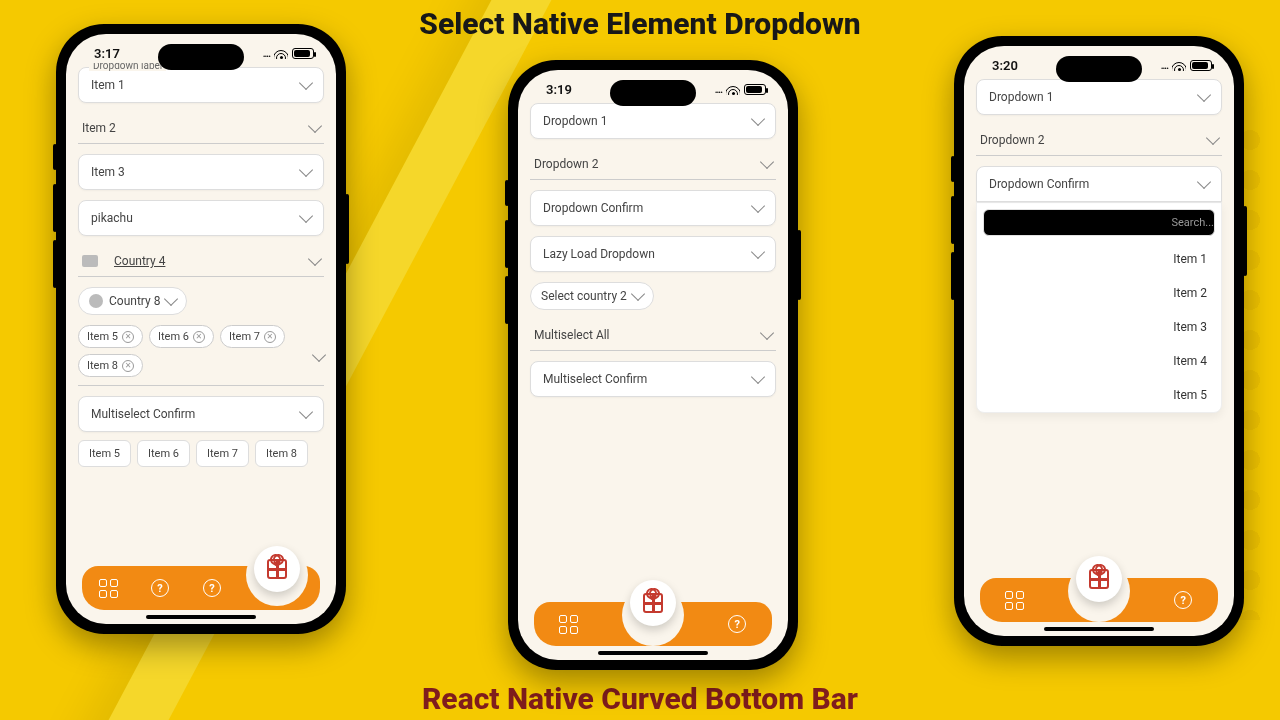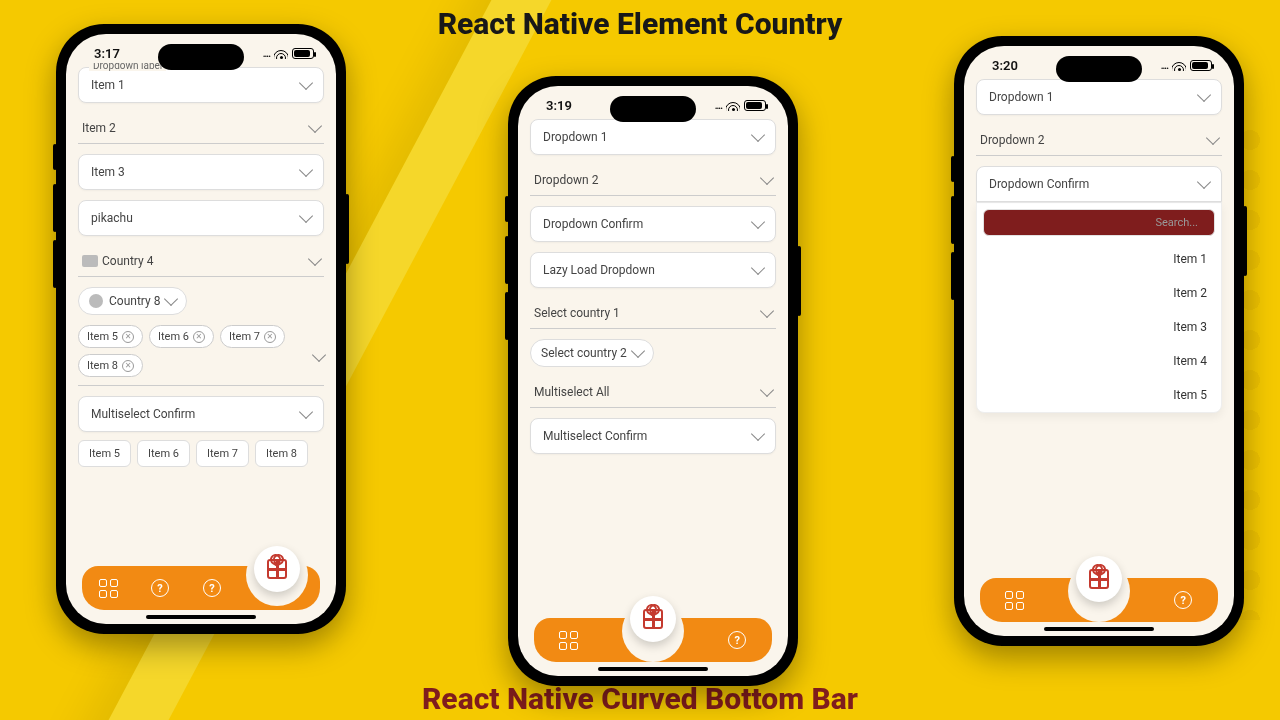--- a/index.html
+++ b/index.html
@@ -5,21 +5,21 @@
   * { box-sizing: border-box; margin: 0; padding: 0; font-family: -apple-system, BlinkMacSystemFont, "Segoe UI", Roboto, Arial, sans-serif; }
   body { width: 1280px; height: 720px; overflow: hidden; background: #f5c900; position: relative; }
   .bg-diag { position: absolute; width: 1400px; height: 820px; left: 300px; top: -50px; background: #f5d72a; transform: skewX(-28deg); box-shadow: -20px 0 40px rgba(0,0,0,0.08); }
   .bg-diag::after { content: ""; position: absolute; inset: 0; left: 60px; background: #f5c900; transform: skewX(0deg); }
   .dots { position: absolute; right: 0; top: 120px; width: 130px; height: 500px; background-image: radial-gradient(#e8bb00 10px, transparent 10px); background-size: 40px 40px; opacity: .6; }
   .title-top { position: absolute; top: 6px; left: 0; width: 100%; text-align: center; font-weight: 800; font-size: 30px; color: #181818; }
   .title-bot { position: absolute; bottom: 4px; left: 0; width: 100%; text-align: center; font-weight: 800; font-size: 30px; color: #7f1d1d; }
   .phone { position: absolute; width: 290px; height: 610px; border-radius: 48px; background: #000; box-shadow: 0 12px 30px rgba(0,0,0,.35); padding: 10px; }
   .phone .btn-side { position: absolute; background: #000; border-radius: 3px; }
   .phone.p1 { left: 56px; top: 24px; }
-  .phone.p2 { left: 508px; top: 76px; }
+  .phone.p2 { left: 508px; top: 60px; }
   .phone.p3 { right: 36px; top: 36px; text-align: right; }
   .side-l1 { left: -3px; top: 120px; width: 4px; height: 26px; }
   .side-l2 { left: -3px; top: 160px; width: 4px; height: 48px; }
   .side-l3 { left: -3px; top: 216px; width: 4px; height: 48px; }
   .side-r  { right: -3px; top: 170px; width: 4px; height: 70px; }
   .screen { width: 100%; height: 100%; background: #faf5ec; border-radius: 40px; position: relative; overflow: hidden; display: flex; flex-direction: column; }
   .island { position: absolute; top: 10px; left: 50%; transform: translateX(-50%); width: 86px; height: 26px; background: #000; border-radius: 16px; z-index: 20; }
   .status { display: flex; justify-content: space-between; align-items: center; padding: 12px 22px 2px 28px; font-size: 13px; font-weight: 600; color:#111; }
   .status .right { display: flex; gap: 4px; align-items: center; font-size: 11px; }
   .sig { font-size: 10px; letter-spacing: -1px; }
@@ -32,21 +32,21 @@
   .flat { border-bottom: 1px solid #ccc; padding: 8px 4px 8px 4px; display: flex; align-items: center; justify-content: space-between; }
   .float-label { position: absolute; top: -8px; left: 10px; background: #faf5ec; padding: 0 4px; font-size: 10px; color: #666; }
   .chev { width: 10px; height: 10px; border-right: 1.5px solid #888; border-bottom: 1.5px solid #888; transform: rotate(45deg); margin-top: -4px; }
   .chip-row { display: flex; gap: 6px; flex-wrap: wrap; margin-top: 6px; }
   .chip { border: 1px solid #ccc; border-radius: 14px; padding: 4px 8px; display: flex; align-items: center; gap: 4px; font-size: 11px; background: #fff; }
   .chip .x { width: 12px; height: 12px; border: 1px solid #999; border-radius: 50%; display: flex; align-items: center; justify-content: center; font-size: 8px; color: #999; }
   .chip-sq { border: 1px solid #ddd; border-radius: 6px; padding: 6px 10px; font-size: 11px; background:#fff; }
   .pill { display: inline-flex; align-items: center; gap: 6px; background: #fff; border: 1px solid #ddd; border-radius: 20px; padding: 6px 10px; }
   .flag { width: 16px; height: 12px; background: #bbb; border-radius: 2px; display: inline-block; }
   .open-panel { background: #fff; border: 1px solid #eee; border-radius: 0 0 8px 8px; box-shadow: 0 4px 10px rgba(0,0,0,.06); }
-  .srch { margin: 6px; border: 1px solid #e2e2e2; background: #7f1d1d; border-radius: 6px; padding: 6px 16px; font-size: 11px; color: #999; }
+  .srch { margin: 6px; border: 1px solid #e2e2e2; background: #000000; border-radius: 6px; padding: 6px 0; font-size: 11px; color: #999; }
   .opt { padding: 10px 14px; font-size: 12px; color:#333; }
   .bottombar { position: absolute; left: 0; right: 0; bottom: 0; height: 58px; padding: 0 10px 0 10px; }
   .bar-shape { background: #f28a13; height: 44px; margin: 0 6px; border-radius: 16px 16px 22px 22px; display: flex; align-items: center; justify-content: space-around; position: relative; }
   .bar-shape.notch-center::before { content:""; position:absolute; left:50%; top:-18px; transform:translateX(-50%); width:62px; height:62px; background:#faf5ec; border-radius:50%; }
   .bar-shape.notch-right::before { content:""; position:absolute; right: 12px; top:-22px; width:62px; height:62px; background:#faf5ec; border-radius:50%; }
   .fab { position: absolute; width: 46px; height: 46px; background: #fff; border-radius: 50%; box-shadow: 0 4px 10px rgba(0,0,0,.18); display:flex; align-items:center; justify-content:center; }
   .fab .gift { width: 20px; height: 20px; background: linear-gradient(#c43a2f 0 0) center/100% 3px no-repeat, linear-gradient(#c43a2f 0 0) center/3px 100% no-repeat; border: 2px solid #c43a2f; border-radius: 3px; position: relative; }
   .fab .gift::before { content:""; position:absolute; top:-7px; left:1px; width:7px; height:7px; border:2px solid #c43a2f; border-radius:50% 50% 0 50%; transform:rotate(30deg);}
   .fab .gift::after { content:""; position:absolute; top:-7px; right:1px; width:7px; height:7px; border:2px solid #c43a2f; border-radius:50% 50% 50% 0; transform:rotate(-30deg);}
   .bic { width: 20px; height: 20px; display:flex; align-items:center; justify-content:center; }
@@ -59,21 +59,21 @@
   .wifi .w1{ width:16px;height:16px; left:-1px; top:2px;}
   .wifi .w2{ width:10px;height:10px; left:2px; top:5px;}
   .wifi .dot{ width:3px;height:3px;background:#000;border:none;border-radius:50%;left:5.5px;top:8px;}
 </style>
 </head>
 <body>
 
 <div class="bg-diag"></div>
 <div class="dots"></div>
 
-<div class="title-top">React Native Element Country</div>
+<div class="title-top">Select Native Element Dropdown</div>
 <div class="title-bot">React Native Curved Bottom Bar</div>
 
 <div class="phone p1">
   <div class="btn-side side-l1"></div>
     <div class="btn-side side-l2"></div>
     <div class="btn-side side-l3"></div>
     <div class="btn-side side-r"></div>
   <div class="screen">
     <div class="island"></div>
     <div class="status">
@@ -108,21 +108,21 @@
           <span class="chev"></span>
         </div>
       </div>
       <div class="grp">
         <div class="boxed">
           <span>pikachu</span>
           <span class="chev"></span>
         </div>
       </div>
       <div class="grp flat">
-        <span style="display:flex;align-items:center;gap:4px;">
+        <span style="display:flex;align-items:center;gap:16px;text-decoration:underline;">
           <span class="flag"></span>
           <span>Country 4</span>
         </span>
         <span class="chev"></span>
       </div>
       <div class="grp">
         <div class="pill">
           <span class="flag" style="border-radius:50%;width:14px;height:14px;"></span>
           <span>Country 8</span>
           <span class="chev"></span>
@@ -225,24 +225,20 @@
             <span>Dropdown Confirm</span>
             <span class="chev"></span>
           </div>
         </div>
       <div class="grp">
           <div class="boxed">
             <span>Lazy Load Dropdown</span>
             <span class="chev"></span>
           </div>
         </div>
-      <div class="grp flat">
-          <span>Select country 1</span>
-          <span class="chev"></span>
-        </div>
       <div class="grp"><div class="pill">
             <span>Select country 2</span>
             <span class="chev"></span>
           </div></div>
       <div class="grp flat">
           <span>Multiselect All</span>
           <span class="chev"></span>
         </div>
       <div class="grp">
           <div class="boxed">

